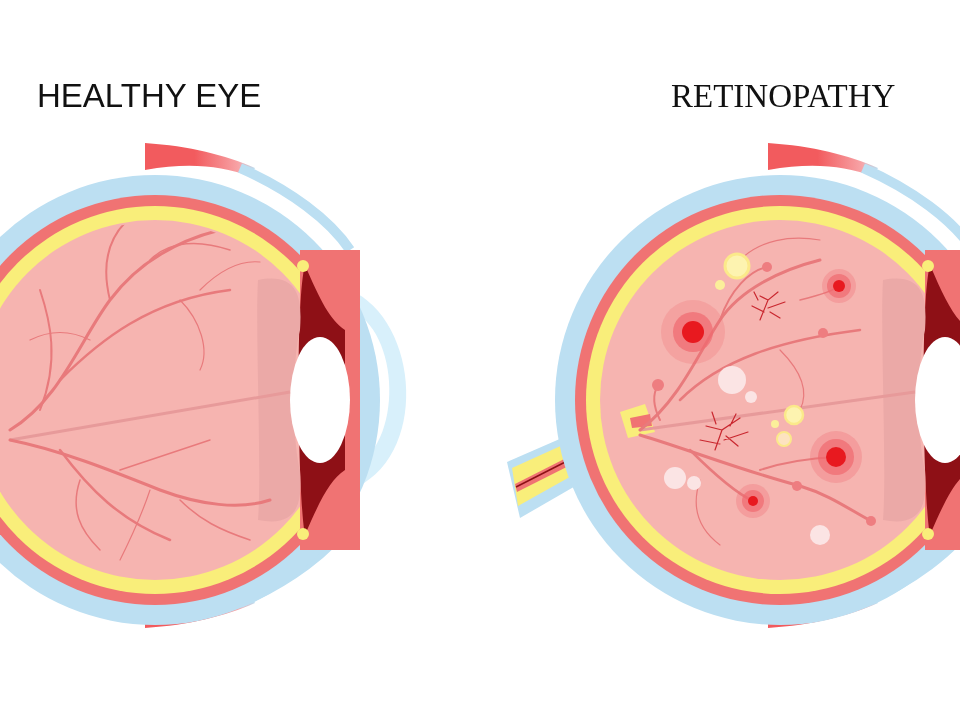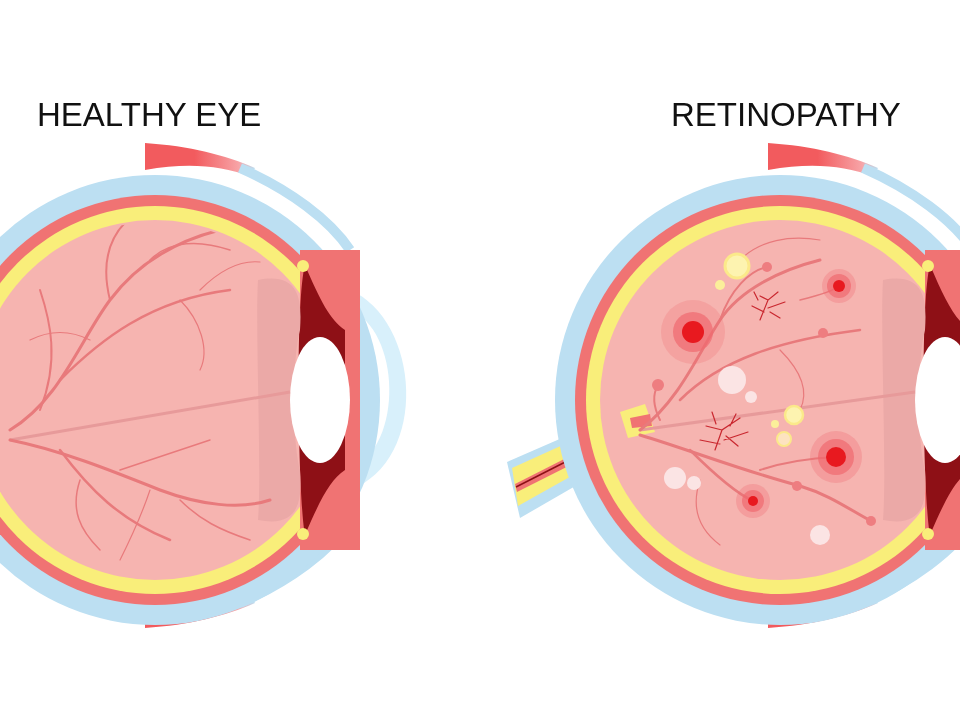--- a/index.html
+++ b/index.html
@@ -1,19 +1,19 @@
 <!DOCTYPE html>
 <html><head>
 <meta charset="utf-8">
 <style>
   html, body { margin: 0; padding: 0; background: #ffffff; }
   body { width: 960px; height: 720px; overflow: hidden; position: relative; font-family: "Liberation Sans", sans-serif; }
-  .title { position: absolute; top: 95px; font-size: 33px; color: #111111; letter-spacing: 0px; font-weight: 400; line-height: 40px; white-space: nowrap; }
+  .title { position: absolute; top: 76px; font-size: 33px; color: #111111; letter-spacing: 0px; font-weight: 400; line-height: 40px; white-space: nowrap; }
   #title-left { left: 37px; }
-  #title-right { left: 671px; }
+  #title-right { left: 671px; font-family: Liberation Serif, serif; }
   svg.illus { position: absolute; left: 0; top: 0; }
 </style>
 </head>
 <body>
 
 <div class="title" id="title-left">HEALTHY EYE</div>
 <div class="title" id="title-right">RETINOPATHY</div>
 
 <svg class="illus" width="960" height="720" viewBox="0 0 960 720" xmlns="http://www.w3.org/2000/svg">
   <defs>

